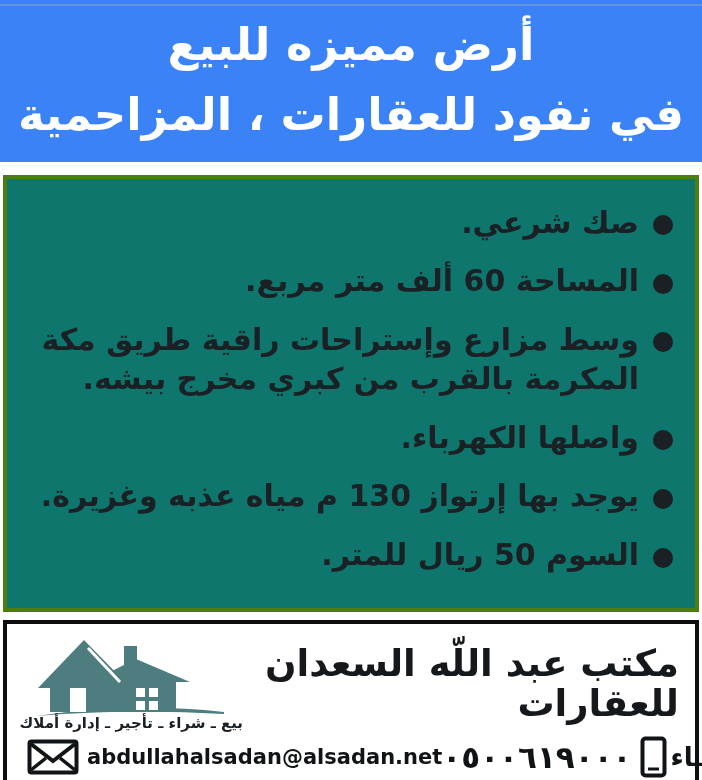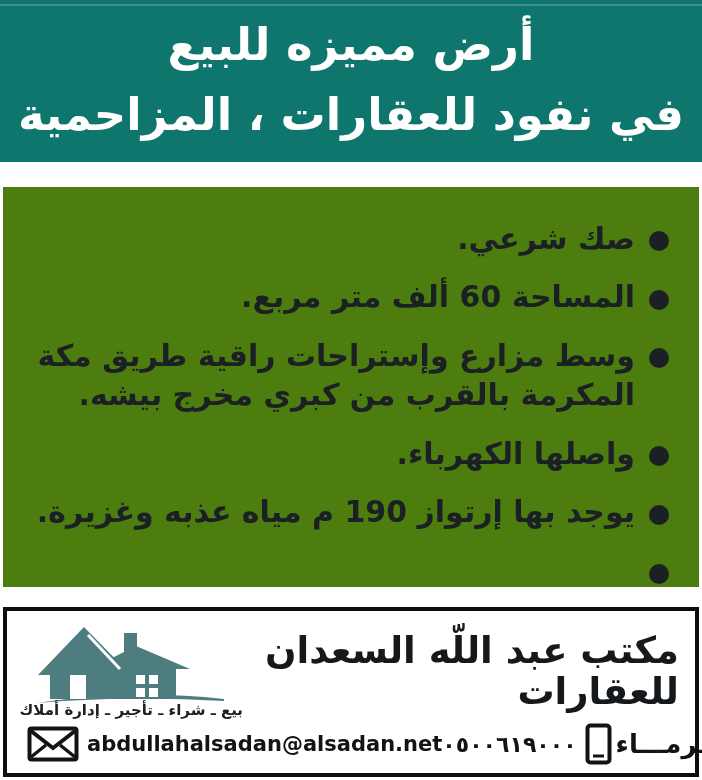--- a/index.html
+++ b/index.html
@@ -4,36 +4,36 @@
 <style>
   html,body{margin:0;padding:0;}
   body{
     width:702px;height:780px;overflow:hidden;background:#ffffff;
     font-family:"DejaVu Sans",sans-serif;position:relative;
   }
   .page{width:702px;height:780px;display:flex;flex-direction:column;}
 
   
   .header{
-    background:#0f766e;color:#ffffff;text-align:center;
+    background:#3b82f6;color:#ffffff;text-align:center;
     padding:10px 0 12px;position:relative;flex:0 0 auto;
   }
   .header::before{
     content:"";position:absolute;top:4px;left:0;right:0;height:2px;
     background:rgba(170,185,188,.35);
   }
   .header .line{
     direction:rtl;font-weight:bold;font-size:45px;line-height:1.55;
     letter-spacing:0;
   }
 
   
   .gap{height:13px;background:#ffffff;flex:0 0 auto;}
   .features{
-    margin:12px 3px;border:8px solid #4d7c0f;background:#4d7c0f;
+    margin:0 3px;border:4px solid #4d7c0f;background:#0f766e;
     flex:1 1 auto;padding:24px 20px 14px 16px;direction:rtl;
     box-sizing:border-box;
   }
   .features ul{list-style:none;margin:0;padding:0;}
   .features li{
     position:relative;padding-right:36px;margin-bottom:19px;
     font-size:30px;font-weight:bold;color:#1a2023;line-height:1.32;
     text-align:right;
   }
   .features .dot{
@@ -61,21 +61,21 @@
   }
   .footer-bottom{
     flex:0 0 auto;display:flex;align-items:center;
     justify-content:space-between;padding:2px 8px 0 10px;
   }
   .contact-group{display:flex;align-items:center;gap:8px;text-align:center;}
   .email-text{
     font-size:21px;font-weight:bold;color:#111416;direction:ltr;
   }
   .phone-text{
-    font-size:22px;font-weight:bold;color:#111416;direction:ltr;
+    font-size:31px;font-weight:bold;color:#111416;direction:ltr;
     letter-spacing:1px;
   }
   .city-text{
     direction:rtl;font-size:26px;font-weight:bold;color:#111416;
     margin-left:4px;white-space:nowrap;
   }
   .icon{flex:0 0 auto;display:block;}
 </style>
 </head>
 <body>
@@ -88,22 +88,22 @@
   </div>
 
   <div class="gap"></div>
 
   <div class="features">
     <ul>
       <li><span class="dot"></span><span>صك شرعي.</span></li>
       <li><span class="dot"></span><span>المساحة 60 ألف متر مربع.</span></li>
       <li><span class="dot"></span><span>وسط مزارع وإستراحات راقية طريق مكة المكرمة بالقرب من كبري مخرج بيشه.</span></li>
       <li><span class="dot"></span><span>واصلها الكهرباء.</span></li>
-      <li><span class="dot"></span><span>يوجد بها إرتواز 190 م مياه عذبه وغزيرة.</span></li>
-      <li><span class="dot"></span></li>
+      <li><span class="dot"></span><span>يوجد بها إرتواز 130 م مياه عذبه وغزيرة.</span></li>
+      <li><span class="dot"></span><span>السوم 50 ريال للمتر.</span></li>
     </ul>
   </div>
 
   <div class="footer">
     <div class="footer-top">
 
       <div class="brand">
         <svg class="icon" width="196" height="84" viewBox="0 0 196 84">
           <g fill="#4d7d7f">
             <polygon points="6,56 52,8 99,56"></polygon>

